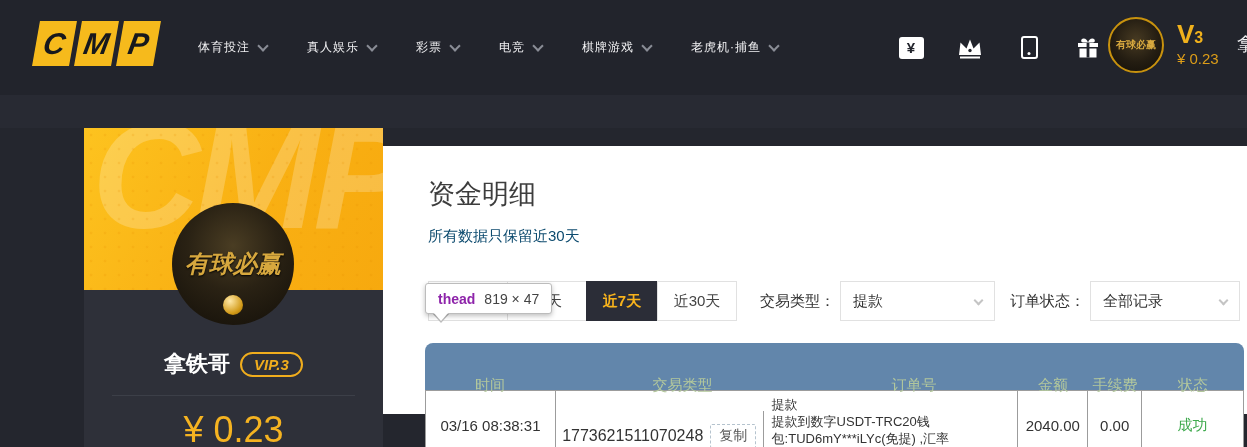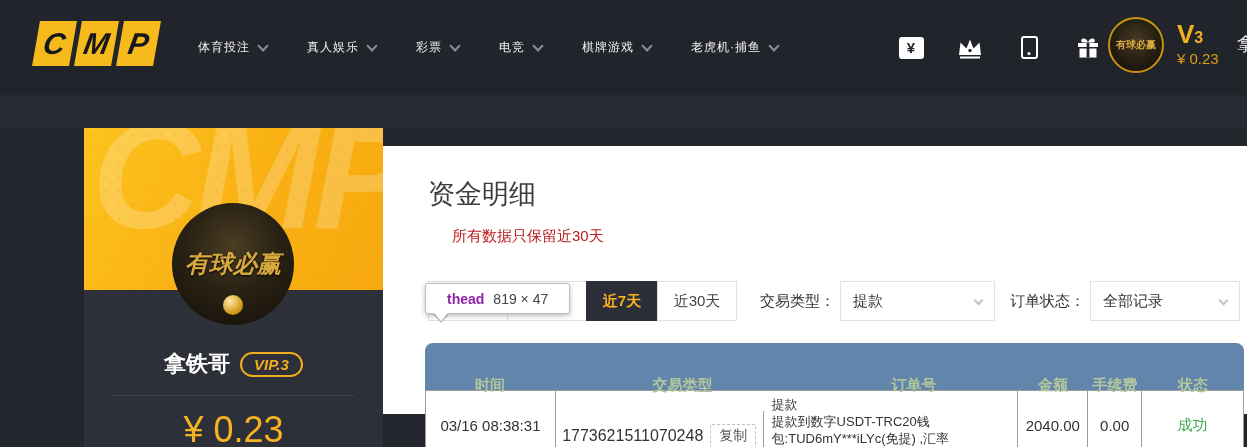--- a/index.html
+++ b/index.html
@@ -79,21 +79,21 @@
     border:2px solid #f0ad1d; color:#f0ad1d; border-radius:15px; padding:2px 12px;
     font-size:15px; font-weight:bold; font-style:italic;
   }
   .side-divider { position:absolute; left:28px; top:267px; width:243px; height:1px; background:#3c3f48; }
   .side-balance { position:absolute; left:0; top:281px; width:299px; text-align:center;
     color:#f5b321; font-size:36px; }
 
   
   .main { position:absolute; left:383px; top:146px; width:864px; height:268px; background:#ffffff; z-index:2; }
   .page-title { position:absolute; left:45px; top:30px; font-size:27px; color:#3d3d3d; }
-  .page-subtitle { position:absolute; left:45px; top:81px; font-size:15px; color:#b91c1c;margin-left:24px; }
+  .page-subtitle { position:absolute; left:45px; top:81px; font-size:15px; color:#0c4a6e; }
 
   .tabs { position:absolute; left:45px; top:135px; display:flex; }
   .tab {
     width:80px; height:40px; background:#fff; border:1px solid #e1e1e1; margin-left:-1px;
     display:flex; align-items:center; justify-content:center;
     font-size:15px; color:#444; cursor:pointer;
   }
   .tab:first-child { margin-left:0; }
   .tab.active { background:#2b2d37; border-color:#2b2d37; color:#f8b31c; font-weight:bold; width:72px; }
 
@@ -104,41 +104,41 @@
     position:absolute; top:135px; height:40px; background:#fff; border:1px solid #e1e1e1;
     display:flex; align-items:center; padding:0 12px; font-size:15px; color:#333; cursor:pointer;
   }
   .sel-type  { left:457px; width:155px; }
   .sel-state { left:707px; width:150px; }
   .select .caret { border-color:#c4c4c4; margin-left:auto; margin-top:-2px; width:7px; height:7px; }
 
   
   .fund-table { position:absolute; left:42px; top:197px; width:819px; }
   .thead { display:flex; height:47px; background:#6286ab; border-radius:8px 8px 0 0; align-items:center; }
-  .th { color:#b2c79c; font-size:15px; font-weight:bold; text-align:center;margin-top:37px; }
+  .th { color:#b2c79c; font-size:15px; font-weight:normal; text-align:center;margin-top:37px; }
   .tbody-row { display:flex; border-left:1px solid #9c9c9c; border-top:1px solid #9c9c9c; background:#fff; }
   .td { border-right:1px solid #9c9c9c; border-bottom:1px solid #9c9c9c;
     display:flex; align-items:center; justify-content:center; font-size:15px; color:#333; }
   .row1 { height:71px; }
   .row2 { height:10px; }
   .c1 { width:130px; } .c2 { width:208px; } .c3 { width:255px; }
   .c4 { width:70px; }  .c5 { width:54px; }  .c6 { width:102px; }
   .td.c3 { justify-content:flex-start; align-items:flex-start; padding:5px 0 5px 8px;
     font-size:13px; line-height:17px; white-space:pre-line; overflow:hidden; }
   .order-cell { gap:7px; font-size:16px;margin-top:20px; }
   .copy-btn { border:1px dashed #b5c3ce; border-radius:2px; padding:2px 8px; font-size:14px; color:#555;
     background:#fff; cursor:pointer; }
   .status-ok { color:#3faa4d; }
 
   
   .inspector-tip {
     position:absolute; left:425px; top:283px; height:31px; z-index:10;
     background:#fff; border:1px solid #bcbcbc; border-radius:3px;
     box-shadow:0 2px 5px rgba(0,0,0,.25);
-    display:flex; align-items:center; padding:0 21px; gap:9px; font-size:14px;
+    display:flex; align-items:center; padding:0 12px; gap:9px; font-size:14px;
   }
   .tip-tag { color:#8e24aa; font-weight:bold; }
   .tip-size { color:#444; }
   .tip-arrow-border { position:absolute; left:432px; top:313px; z-index:9;
     border-left:9px solid transparent; border-right:9px solid transparent; border-top:10px solid #bcbcbc; }
   .tip-arrow { position:absolute; left:433px; top:312px; z-index:11;
     border-left:8px solid transparent; border-right:8px solid transparent; border-top:9px solid #ffffff; }
 </style>
 </head>
 <body>

